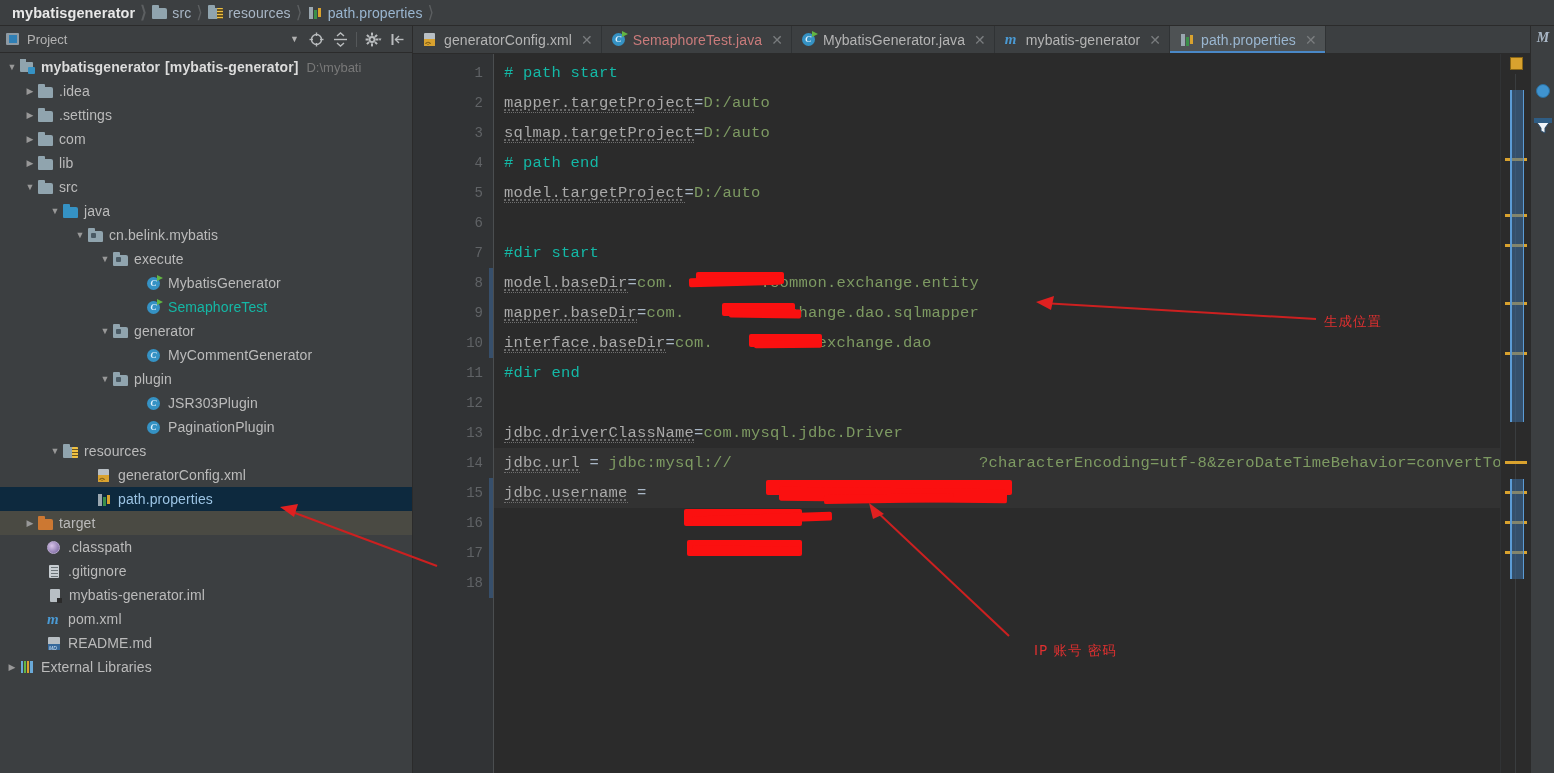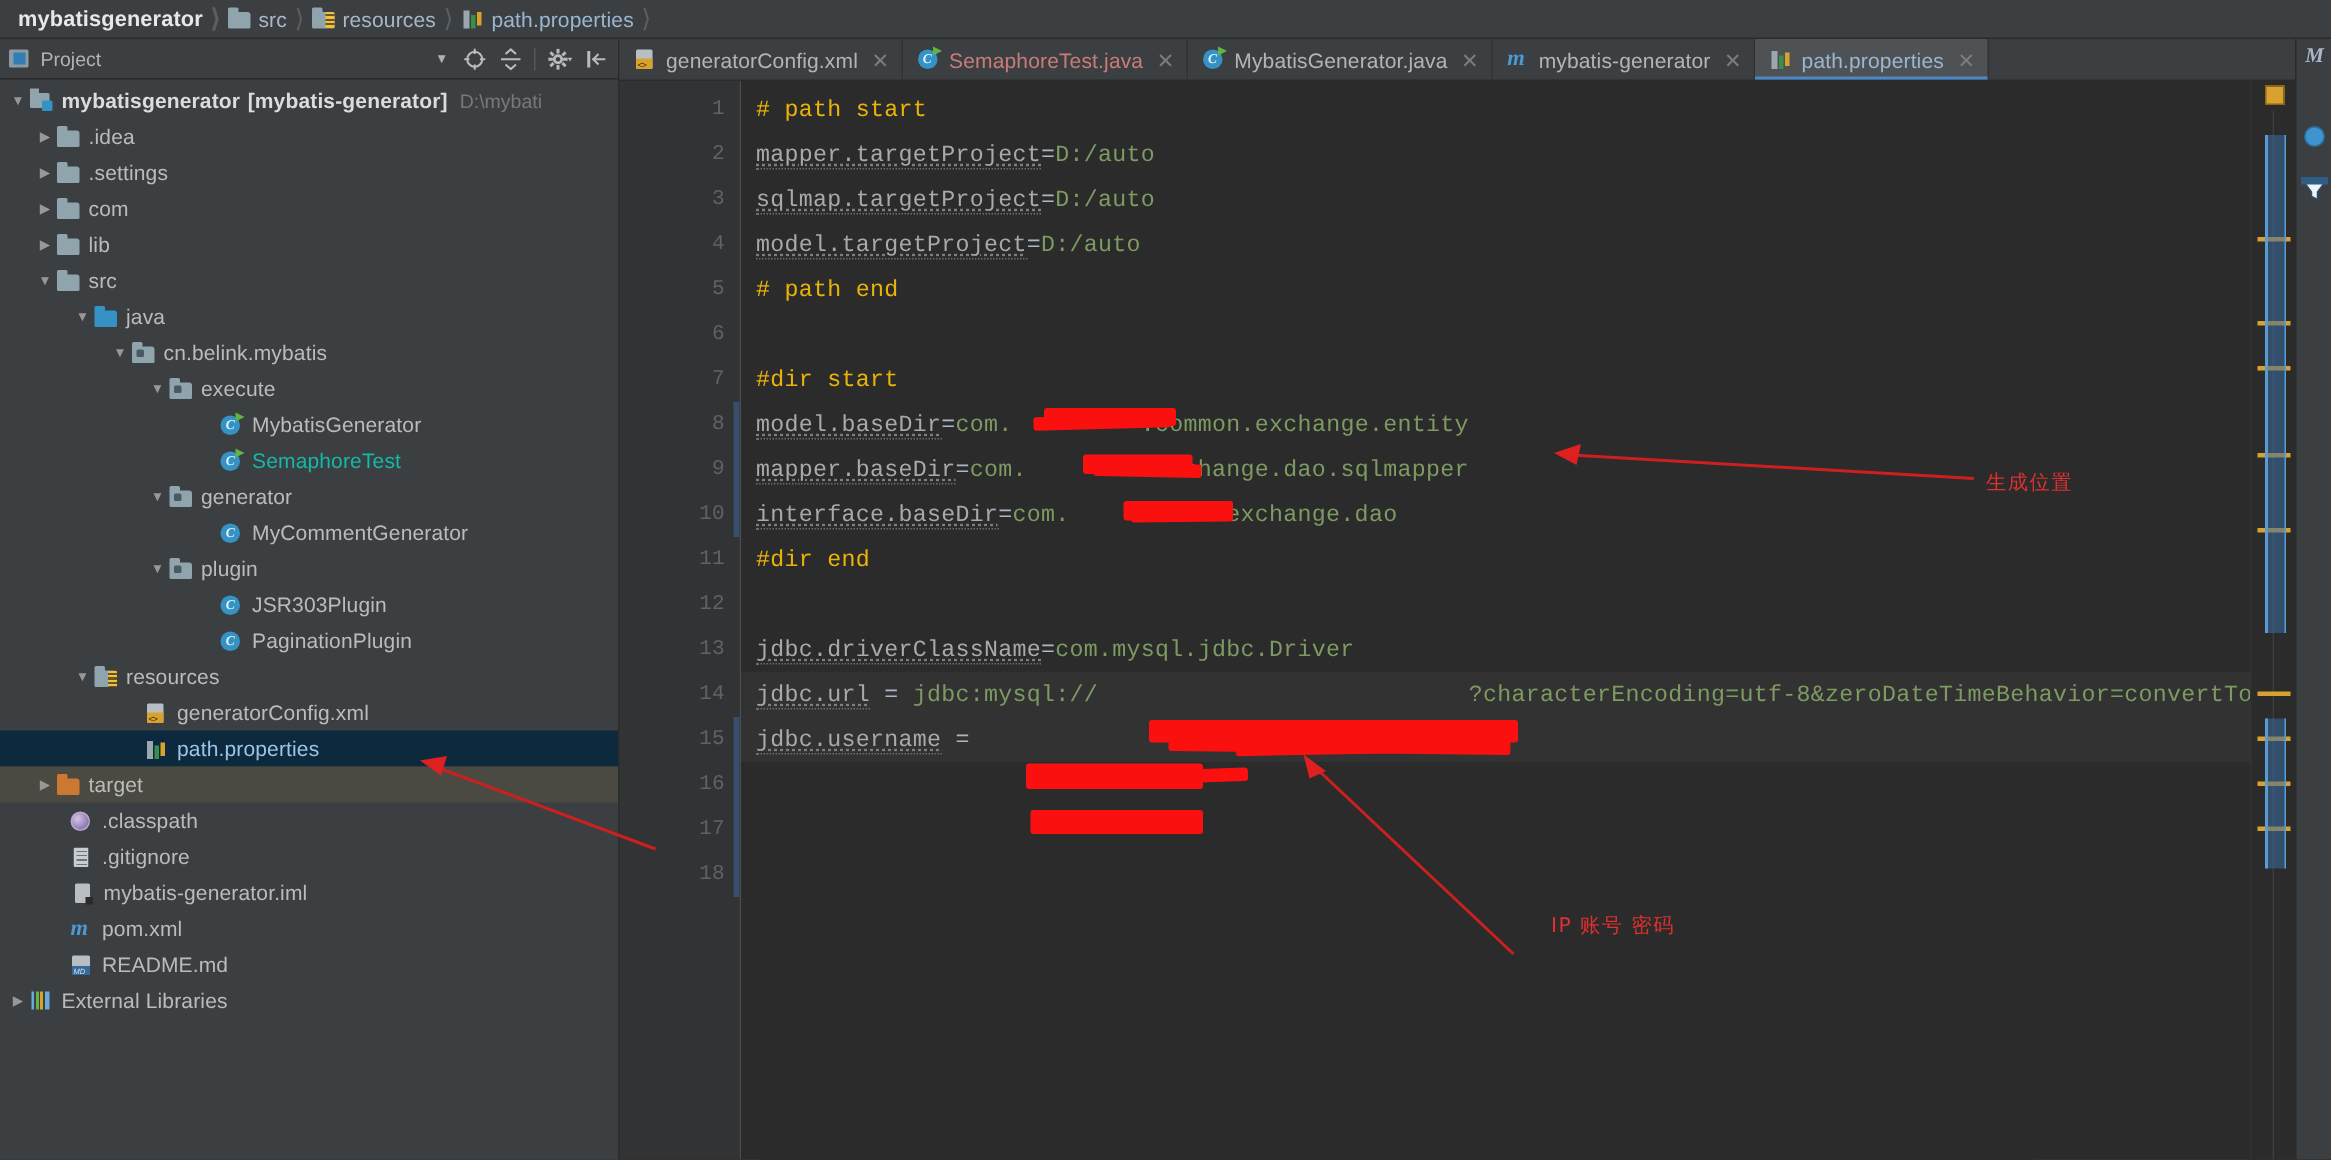--- a/index.html
+++ b/index.html
@@ -223,21 +223,21 @@
   }
   .code {
     flex: 1; position: relative; padding-top: 4px; overflow: hidden;
     font-family: "Liberation Mono", monospace; font-size: 15.5px;
   }
   .cl {
     height: 30px; line-height: 30px; white-space: pre; padding-left: 10px;
     position: relative; letter-spacing: 0.2px;
   }
   .cl.hl { background: #323232; }
-  .c-comment { color: #eab308; }
+  .c-comment { color: #14b8a6; }
   .c-key { color: #a9a9a9; border-bottom: 1px dotted #6d6d6d;
            text-decoration: underline; text-decoration-style: dotted;
            text-decoration-color: #7d7d7d; text-underline-offset: 3px; }
   .c-eq { color: #a9b7c6; }
   .c-val { color: #7d9a62; }
 
   
   .marker-gutter {
     position: absolute; right: 24px; top: 28px; width: 30px; height: 719px;
     background: #2b2b2b; border-left: 1px solid #313335;
@@ -608,22 +608,22 @@
         <div class="ln">18</div>
         <div class="change-marker" style="top:214px;height:90px;"></div>
         <div class="change-marker" style="top:424px;height:120px;"></div>
       </div>
       <div class="gutter-edge"></div>
 
       <div class="code">
         <div class="cl"><span class="c-comment"># path start</span></div>
         <div class="cl"><span class="c-key">mapper.targetProject</span><span class="c-eq">=</span><span class="c-val">D:/auto</span></div>
         <div class="cl"><span class="c-key">sqlmap.targetProject</span><span class="c-eq">=</span><span class="c-val">D:/auto</span></div>
+        <div class="cl"><span class="c-comment"># path end</span></div>
         <div class="cl"><span class="c-key">model.targetProject</span><span class="c-eq">=</span><span class="c-val">D:/auto</span></div>
-        <div class="cl"><span class="c-comment"># path end</span></div>
         <div class="cl"><span></span></div>
         <div class="cl"><span class="c-comment">#dir start</span></div>
         <div class="cl"><span class="c-key">model.baseDir</span><span class="c-eq">=</span><span class="c-val">com.         .common.exchange.entity</span></div>
         <div class="cl"><span class="c-key">mapper.baseDir</span><span class="c-eq">=</span><span class="c-val">com.        .exchange.dao.sqlmapper</span></div>
         <div class="cl"><span class="c-key">interface.baseDir</span><span class="c-eq">=</span><span class="c-val">com.          .exchange.dao</span></div>
         <div class="cl"><span class="c-comment">#dir end</span></div>
         <div class="cl"><span></span></div>
         <div class="cl"><span class="c-key">jdbc.driverClassName</span><span class="c-eq">=</span><span class="c-val">com.mysql.jdbc.Driver</span></div>
         <div class="cl hl"><span class="c-key">jdbc.url</span><span class="c-eq"> = </span><span class="c-val">jdbc:mysql://                          ?characterEncoding=utf-8&amp;zeroDateTimeBehavior=convertToNu</span></div>
         <div class="cl hl"><span class="c-key">jdbc.username</span><span class="c-eq"> = </span><span class="c-val"></span></div>
@@ -679,16 +679,16 @@
       <polygon points="1012,302 1030,296 1027,310" fill="#e02020"></polygon>
 
       <line x1="985" y1="636" x2="849" y2="508" stroke="#cc2020" stroke-width="2"></line>
       <polygon points="845,503 860,514 849,519" fill="#e02020"></polygon>
 
       <line x1="413" y1="566" x2="263" y2="510" stroke="#cc2020" stroke-width="2"></line>
       <polygon points="256,507 274,504 270,517" fill="#e02020"></polygon>
     </svg>
 
     <div class="anno-text" style="left:1300px;top:313px;">生成位置</div>
-    <div class="anno-text" style="left:1010px;top:608px;">IP 账号 密码</div>
+    <div class="anno-text" style="left:1010px;top:642px;">IP 账号 密码</div>
   </div>
 
 </div>
 
 </body></html>

